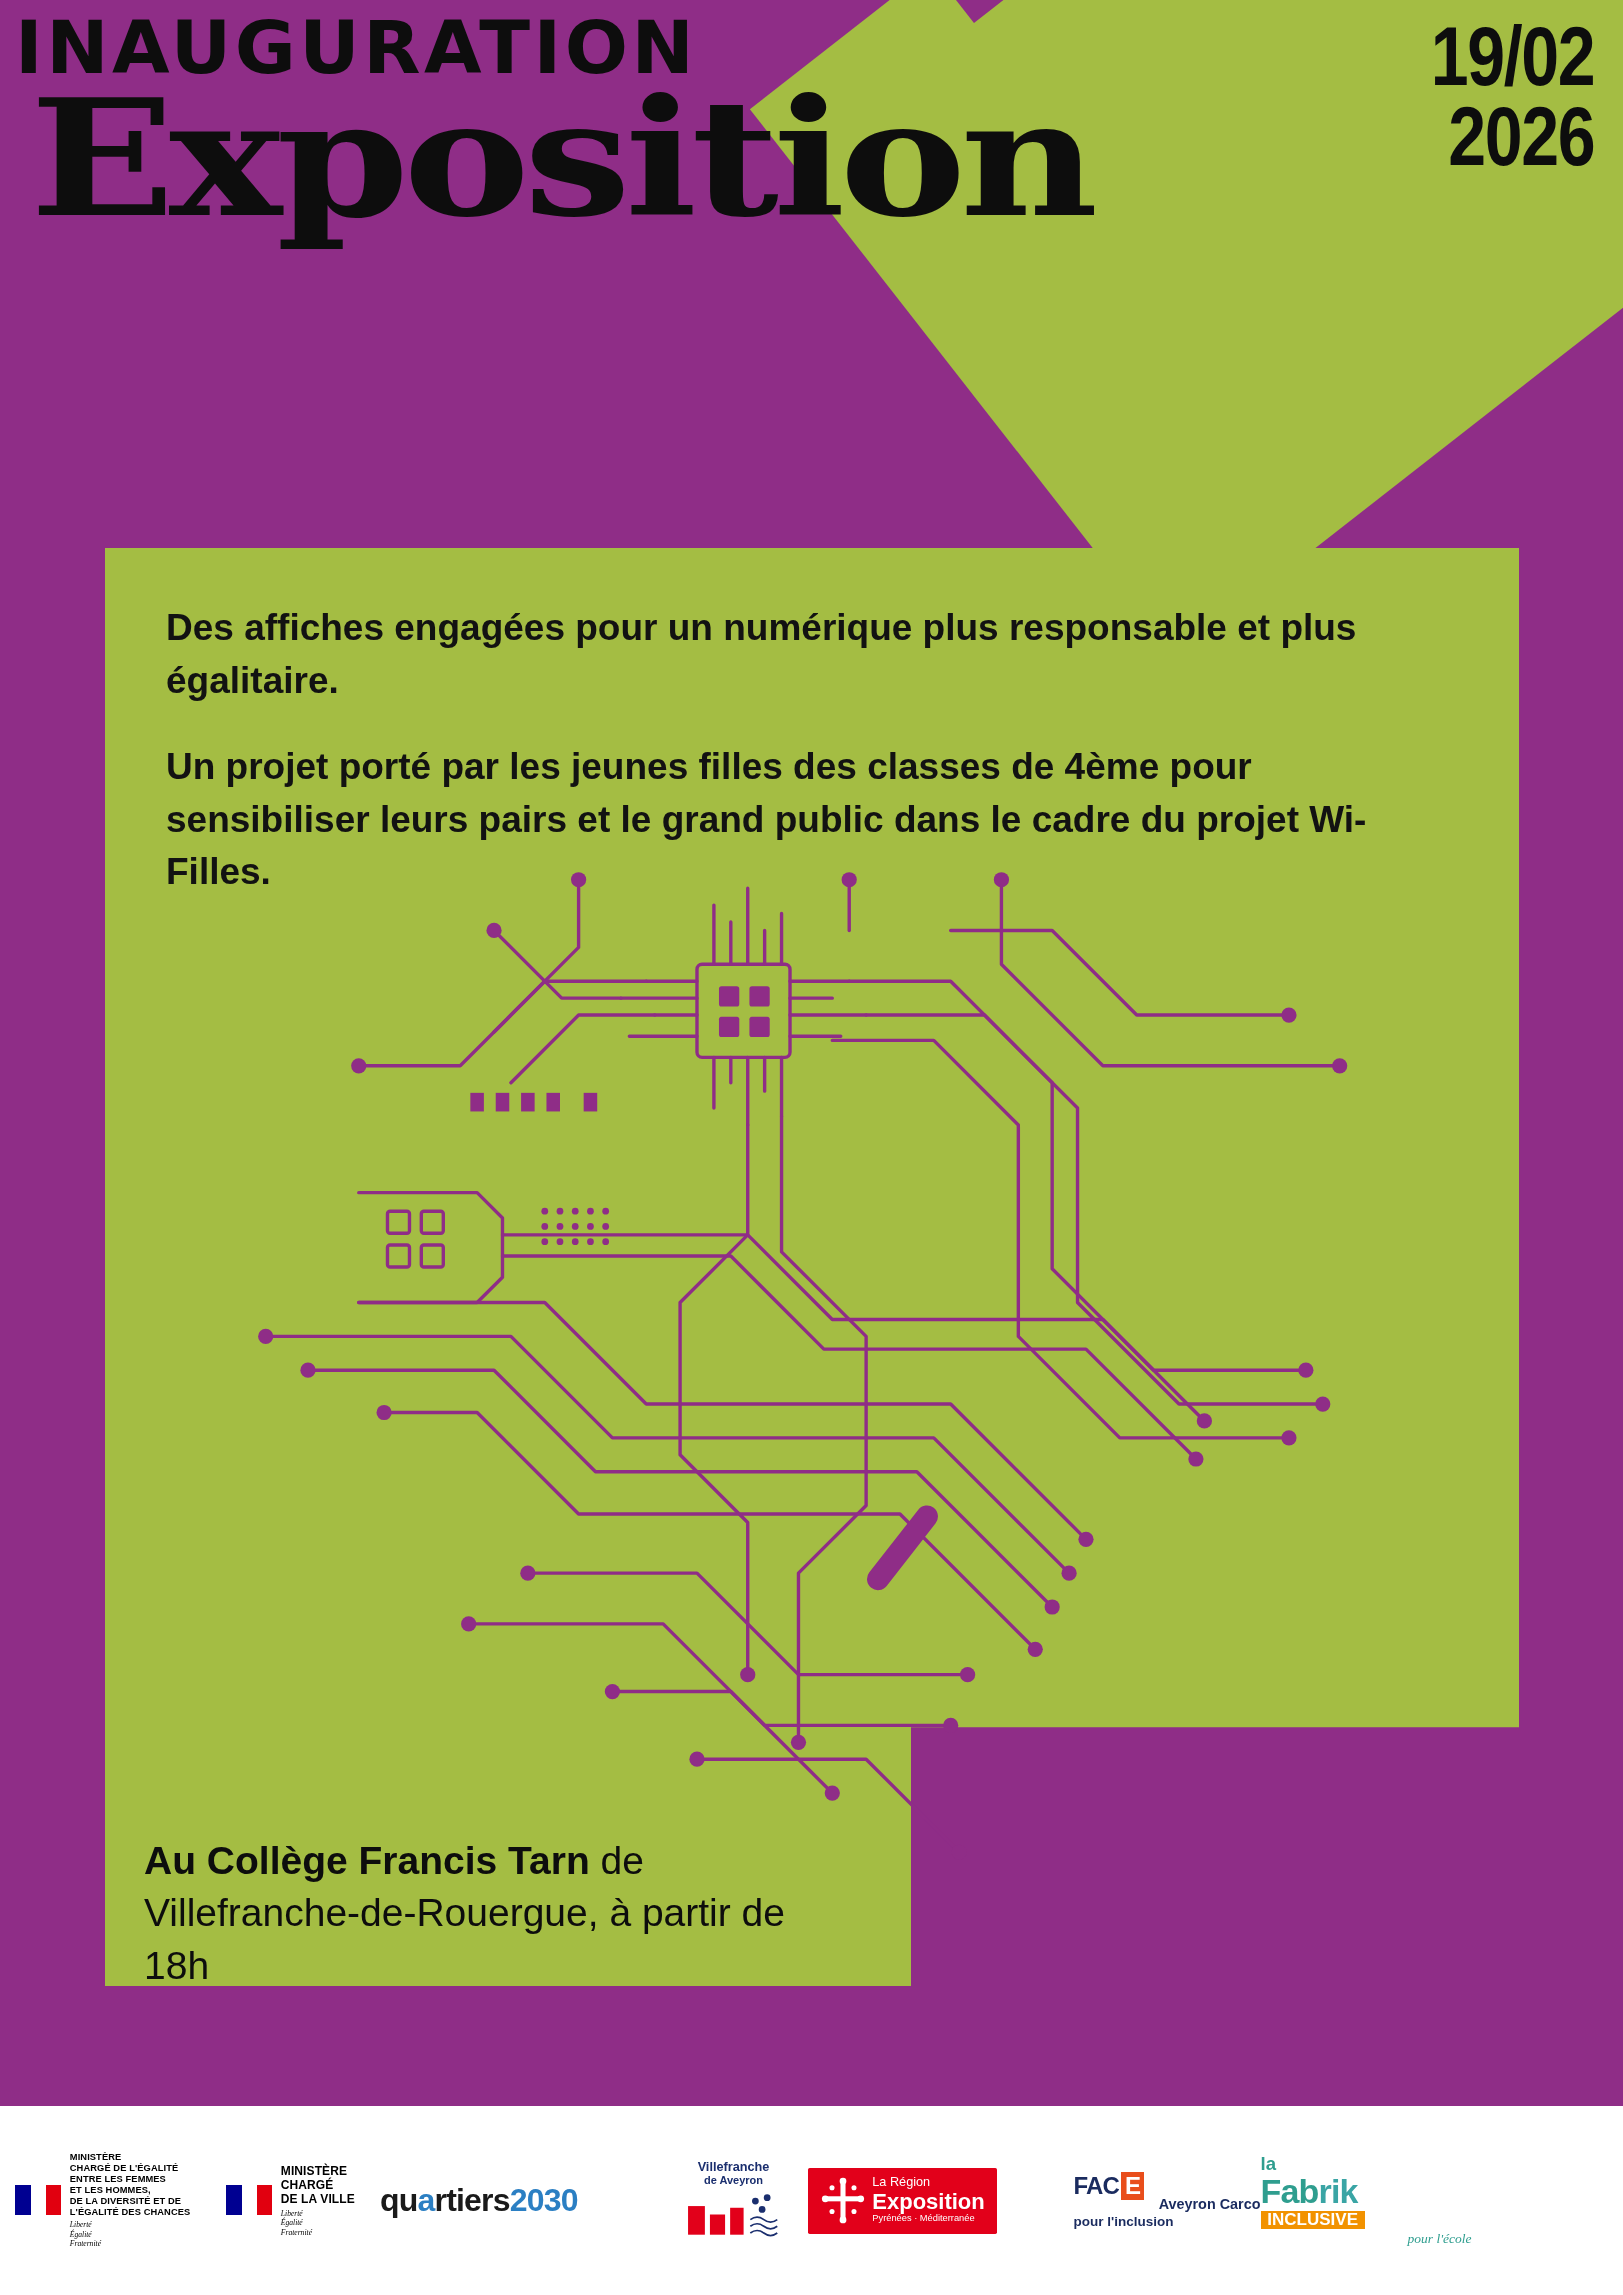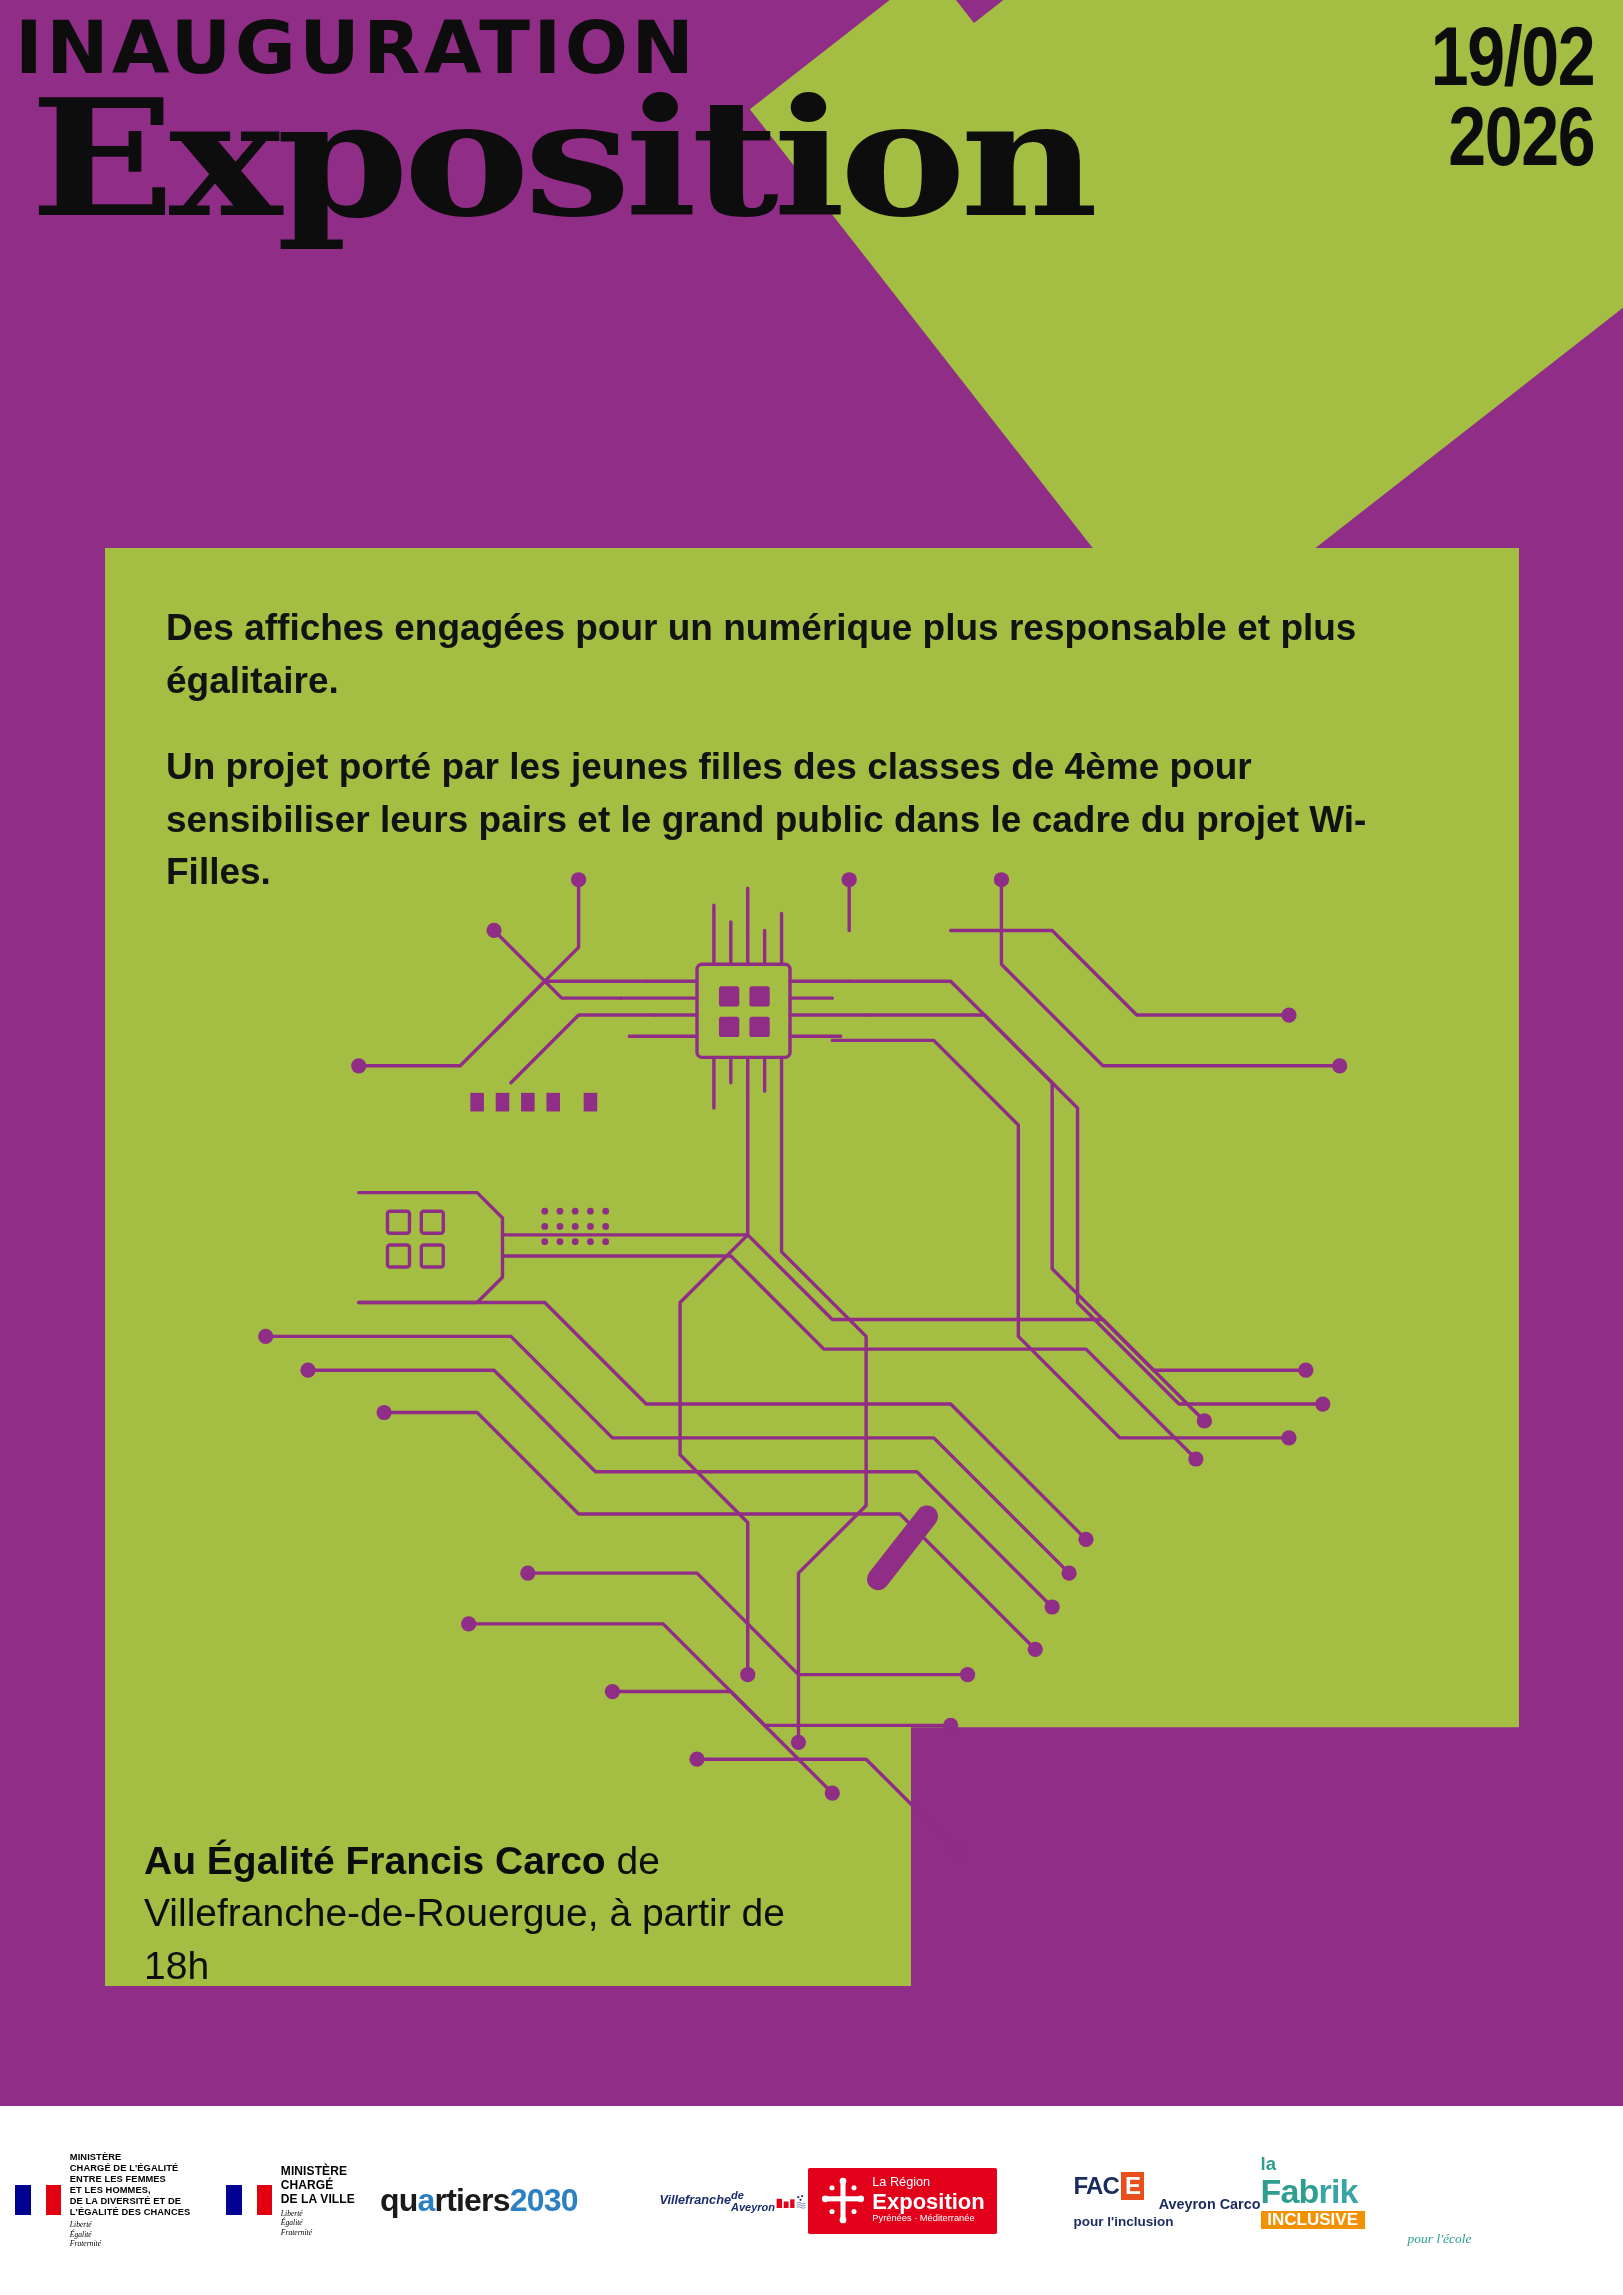--- a/index.html
+++ b/index.html
@@ -223,24 +223,23 @@
     font-weight: 700;
     font-size: 32px;
     color: #1a1a1a;
     letter-spacing: -0.8px;
     white-space: nowrap;
   }
   .quartiers .num { color: #2b7fc3; }
 
   .villefranche {
     display: flex;
-    flex-direction: row;
+    flex-direction: column;
     align-items: center;
     font-family: "Liberation Sans", sans-serif;
-    font-style: italic;
   }
   .vf-top { font-size: 12.7px; font-weight: 700; color: #1a2e6e; line-height: 1.05; }
   .vf-sub { font-size: 11px; font-weight: 700; color: #1a2e6e; }
   .vf-art { width: 101px; height: 51px; margin-top: 2.5px; }
 
   .occitanie {
     background: #e2001a;
     color: #ffffff;
     display: flex;
     align-items: center;
@@ -428,21 +427,21 @@
       <rect x="930" y="790" width="26" height="120" rx="13" transform="rotate(38 943 850)"></rect>
     </g>
   </svg>
 
   <div class="body-text">
     <p>Des affiches engagées pour un numérique plus responsable et plus égalitaire.</p>
     <p> Un projet porté par les jeunes filles des classes de 4ème pour sensibiliser leurs pairs et le grand public dans le cadre du projet Wi-Filles.</p>
   </div>
 
   <div class="venue">
-    <span>Au Égalité Francis Carco</span><span class="light"> de Villefranche-de-Rouergue, à partir de 18h</span>
+    <span>Au Collège Francis Tarn</span><span class="light"> de Villefranche-de-Rouergue, à partir de 18h</span>
   </div>
 
 
   <div class="footer">
 
     <div class="logo marianne" style="width:211px;">
       <div class="flag">
           <i class="b"></i>
           <i class="w"></i>
           <i class="r"></i>

